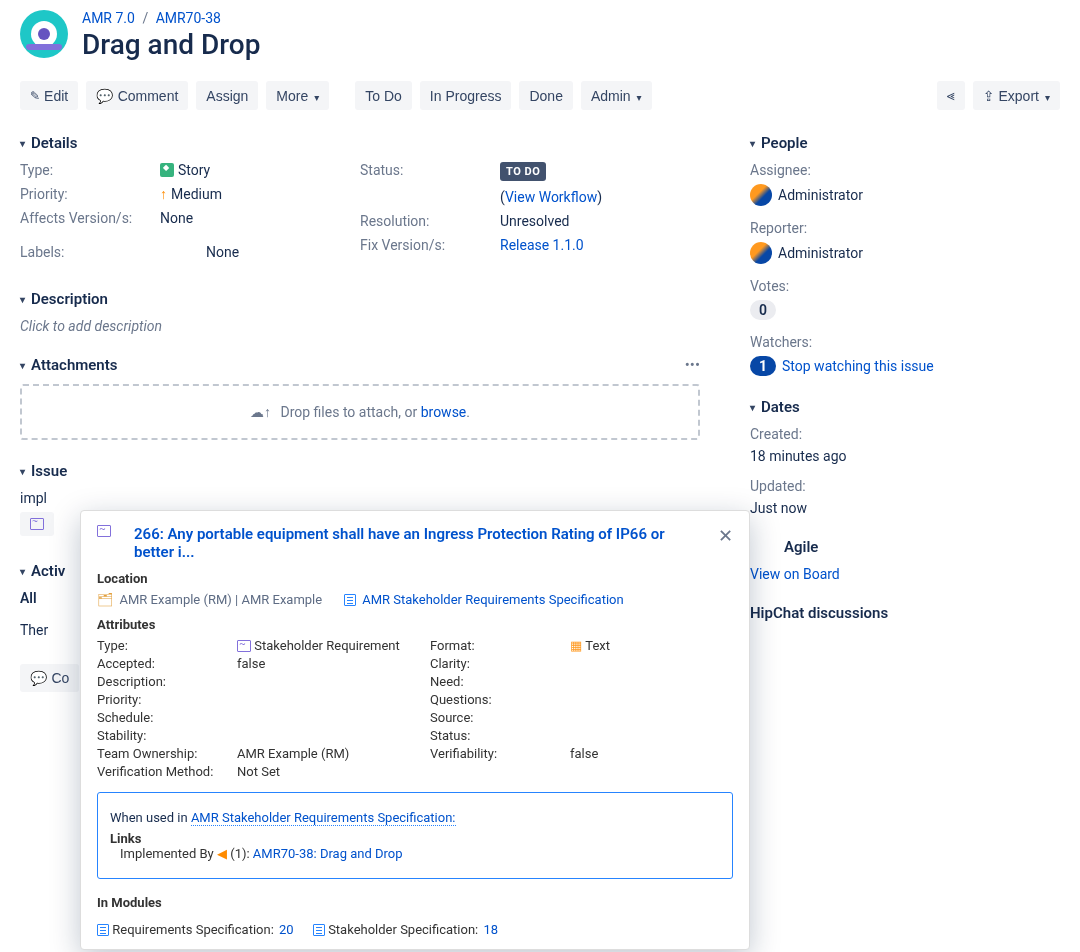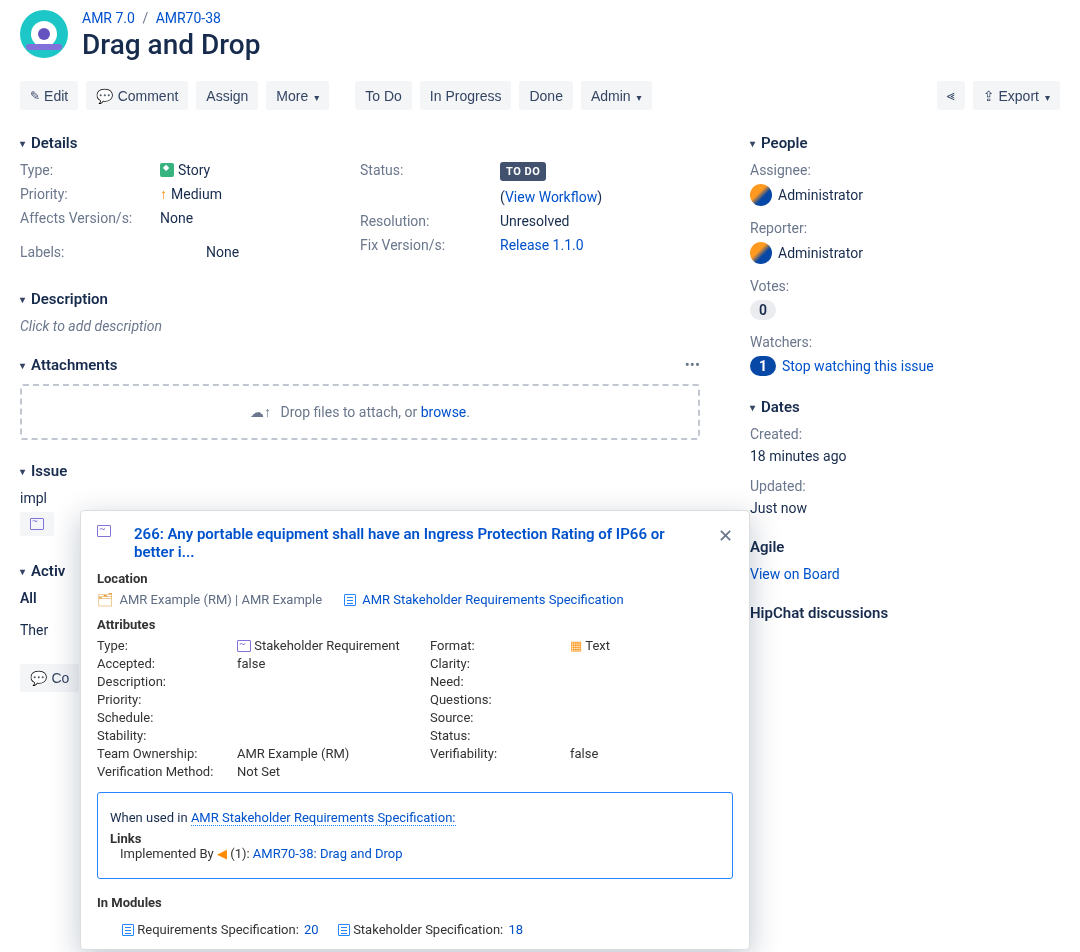--- a/index.html
+++ b/index.html
@@ -90,21 +90,21 @@
   .attr-col { flex:1;}
   .attr-row { display:flex; margin-bottom:3px;}
   .attr-label { width:140px; color:#333;}
   .attr-value { flex:1; color:#333;}
   .links-box { border:1px solid #2684ff; border-radius:3px; padding:17px 12px; margin-top:10px;}
   .links-box .when-used { font-size:13px; margin-bottom:6px;}
   .links-box .when-used a { border-bottom:1px dotted #2684ff;}
   .links-box .links-title { font-weight:700; color:#333;}
   .links-box .link-row { font-size:13px; color:#333; padding-left:10px;}
   .orange-arrow { color:#ff8b00;}
-  .modules-row { margin-top:12px;margin-left:25px;}
+  .modules-row { margin-top:12px;}
   .modules-row .mod-link { margin-right:16px; color:#333;}
   .modules-row .mod-link a { margin-left:2px;}
 
   .activity-tabs { display:flex; gap: 10px; margin-top:6px;}
   .hidden-behind { color:#172B4D;}
 </style>
 </head>
 <body>
 
 <div class="header-row">
@@ -286,21 +286,21 @@
         <span class="toggle">▾</span>
         <span>Dates</span>
       </div>
       <div class="side-label">Created:</div>
       <div class="side-value">18 minutes ago</div>
       <div class="side-label">Updated:</div>
       <div class="side-value">Just now</div>
     </div>
 
     <div class="section">
-      <div class="section-header" style="font-weight:600;">Agile</div>
+      <div class="section-header" style="font-weight:600;padding-left:34px;">Agile</div>
       <a class="link">View on Board</a>
     </div>
 
     <div class="section">
       <div class="section-header" style="font-weight:600;">HipChat discussions</div>
     </div>
   </div>
 </div>
 
 <div class="popup">

